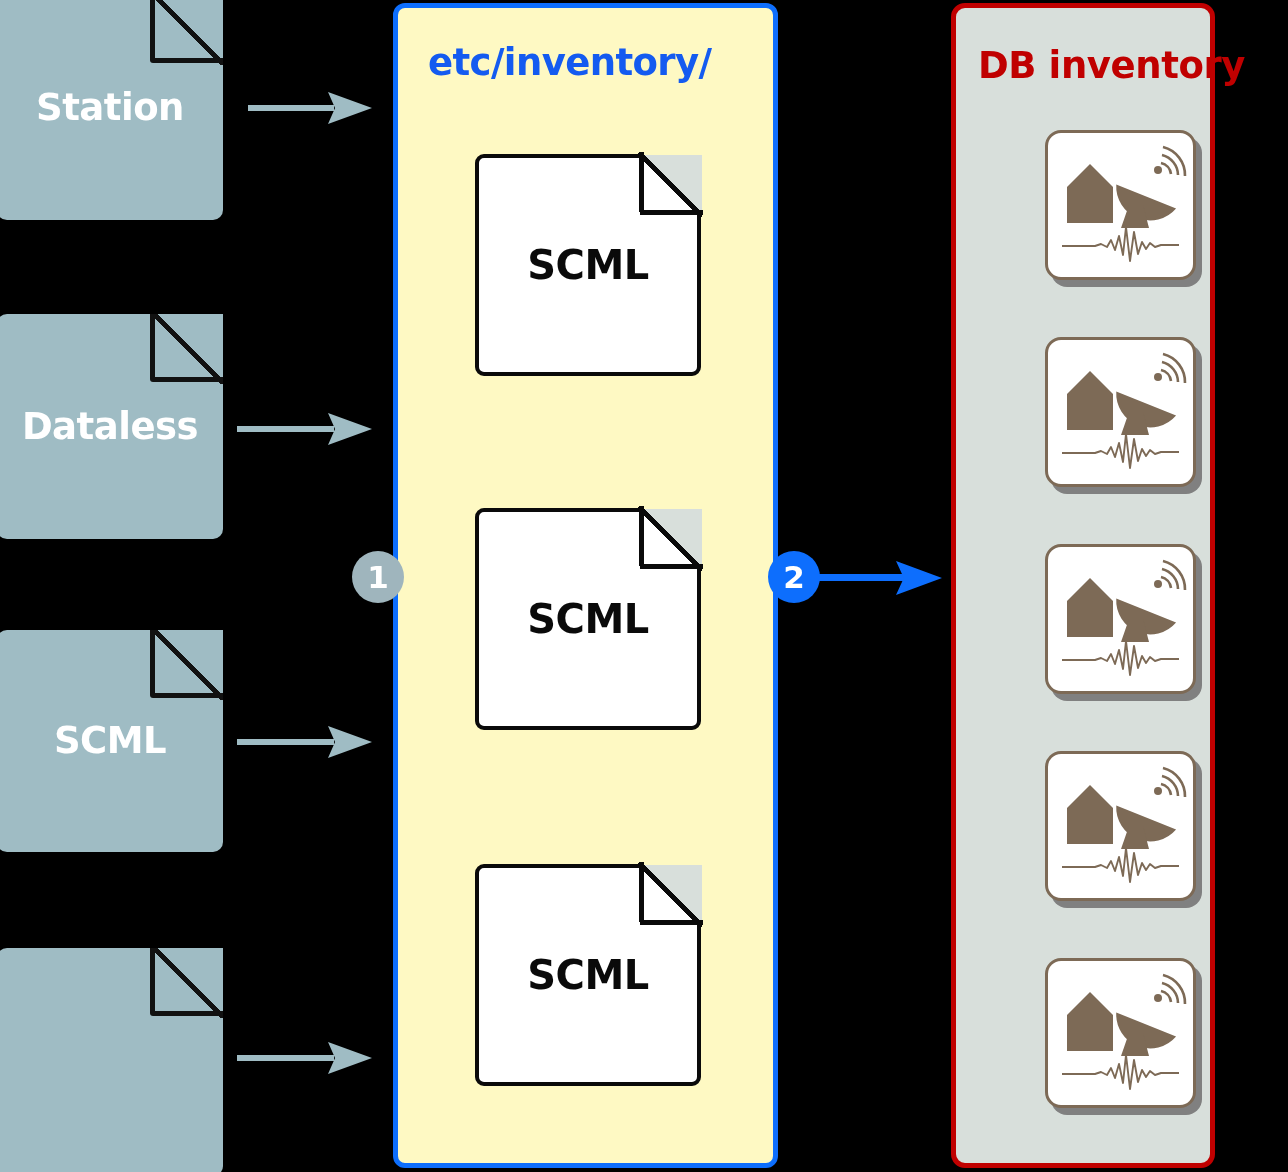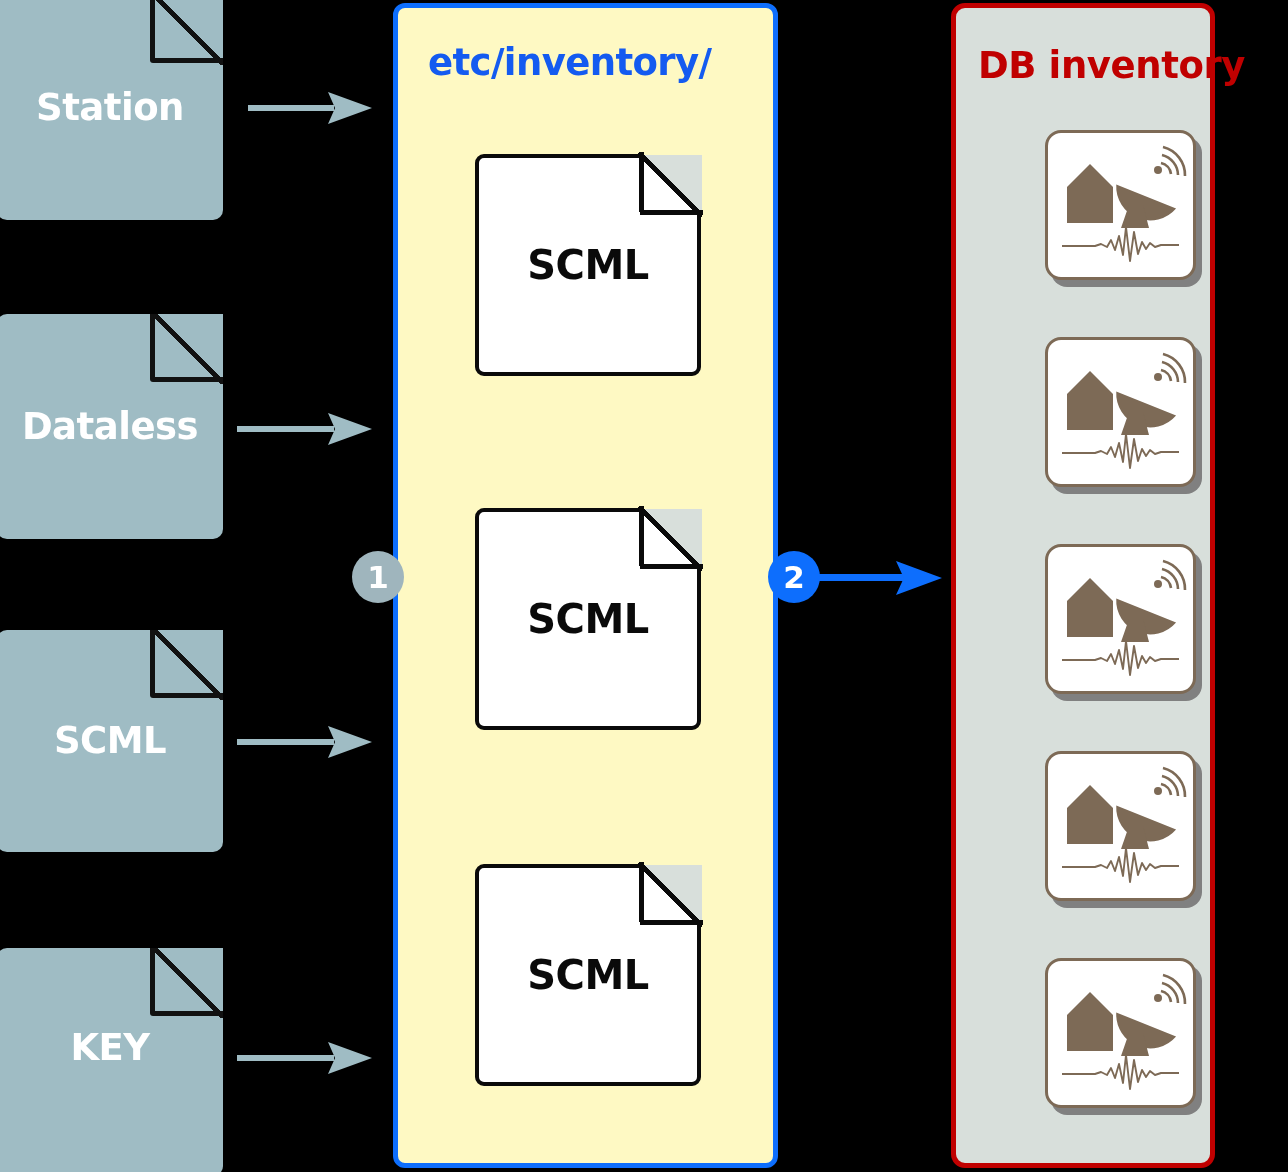--- a/index.html
+++ b/index.html
@@ -155,21 +155,20 @@
     </div>
   </div>
 
   <div class="srcdoc" style="left:-3px;top:948px;height:228px;">
     <div class="main"></div>
     <div class="fold"></div>
     <div class="foldline"></div>
     <div class="foldedge-v"></div>
     <div class="foldedge-h"></div>
     <div class="label" style="top:44%;">
-      <div>KEY</div>
     </div>
   </div>
 
   <div class="garrow" style="left:248px;top:88px;width:124px;">
     <div class="shaft" style="width:86px;"></div>
     <div class="head" style="left:80px;"></div>
   </div>
   <div class="garrow" style="left:237px;top:409px;width:135px;">
     <div class="shaft" style="width:97px;"></div>
     <div class="head" style="left:91px;"></div>

